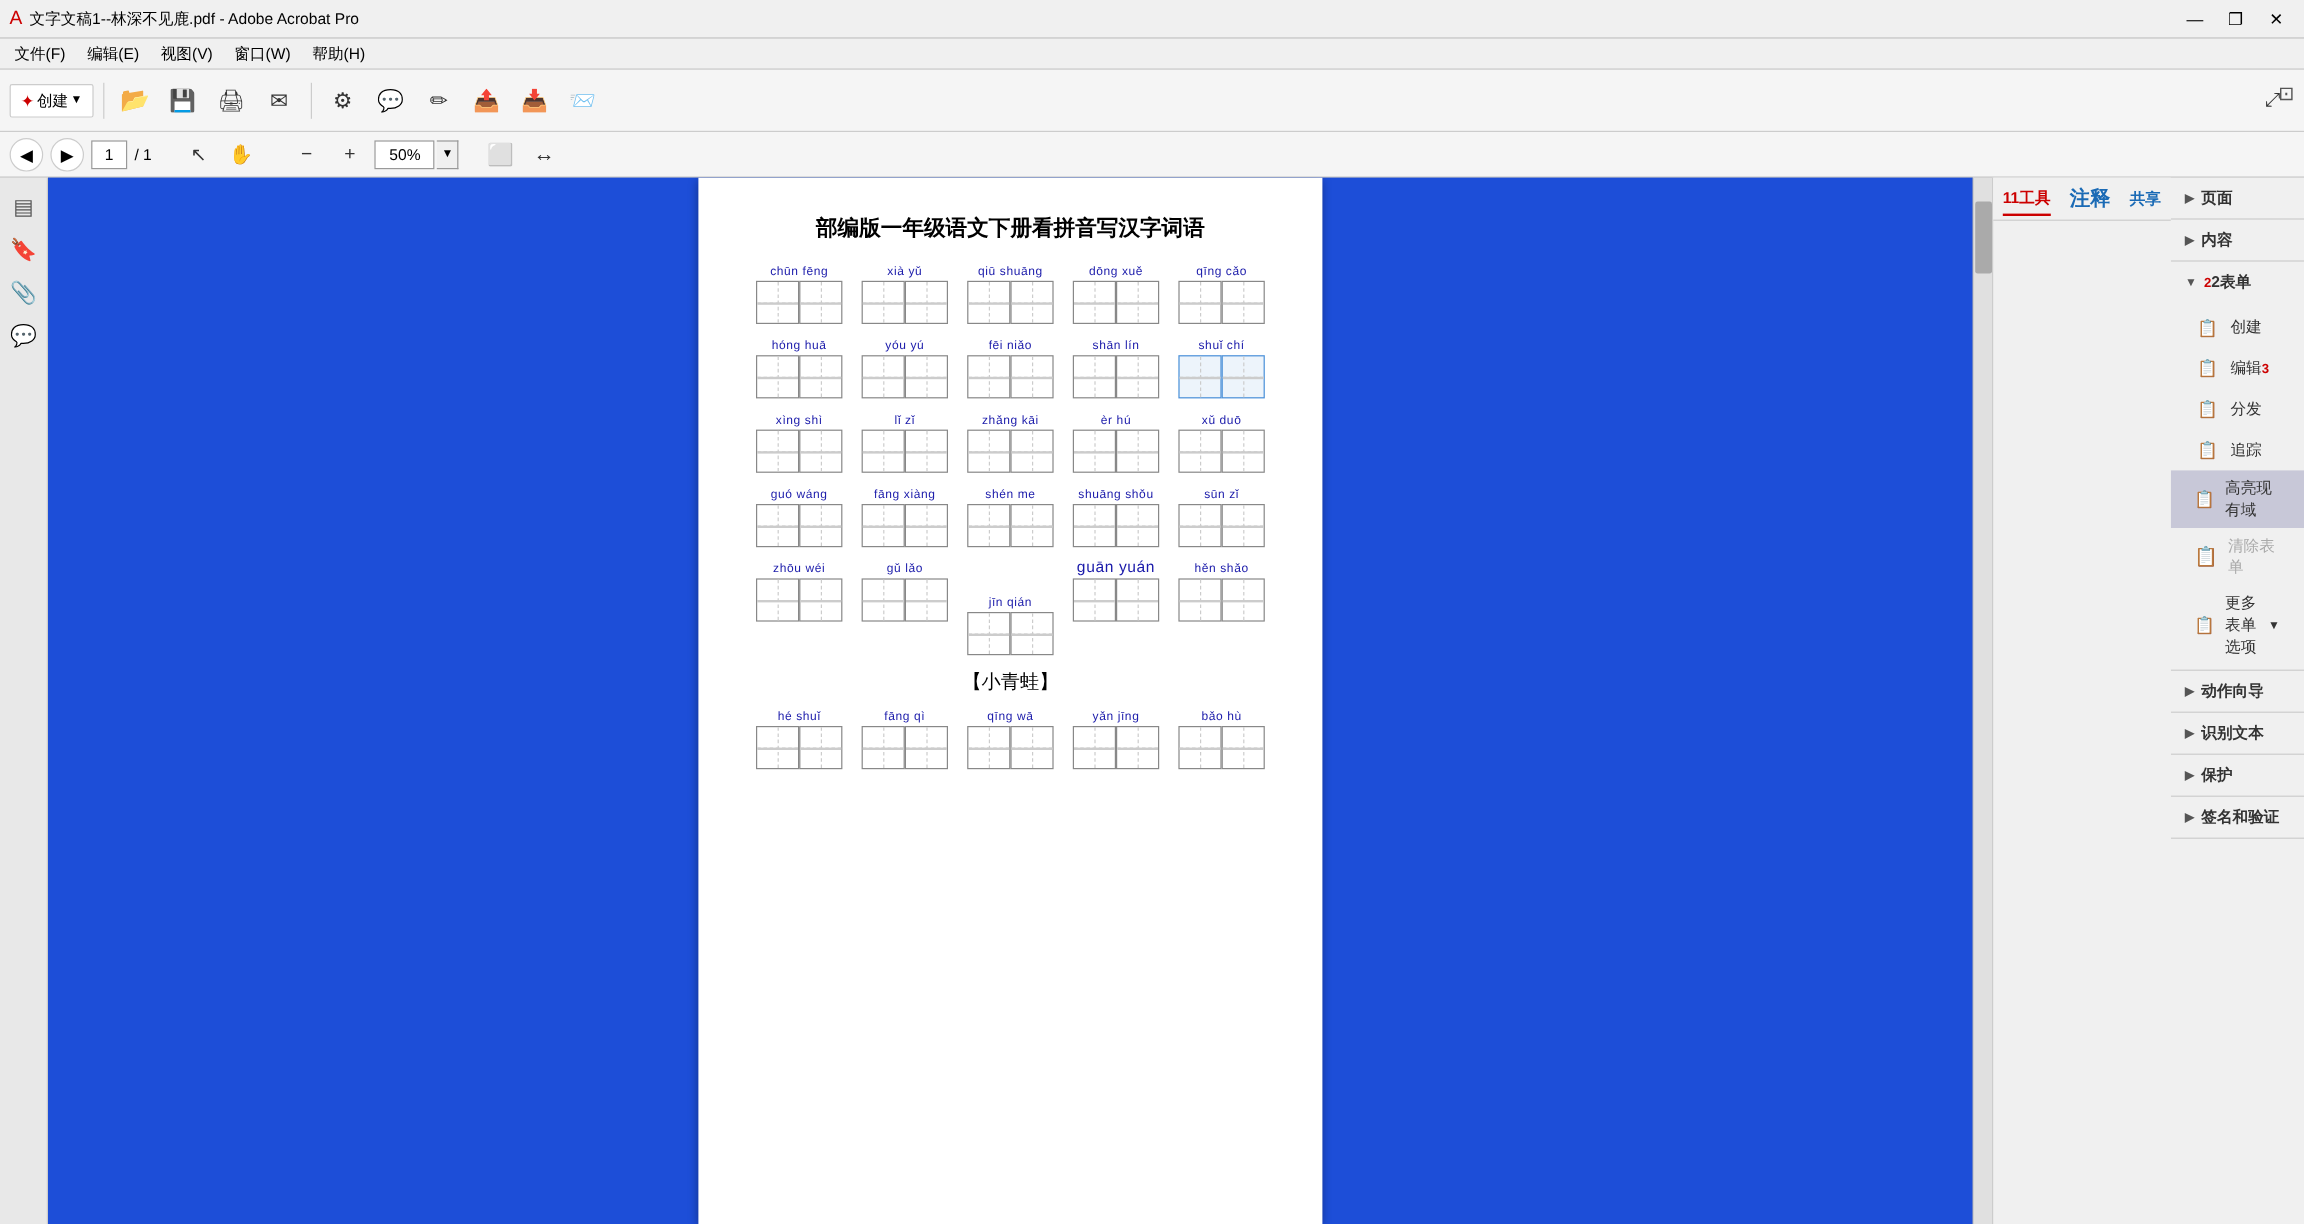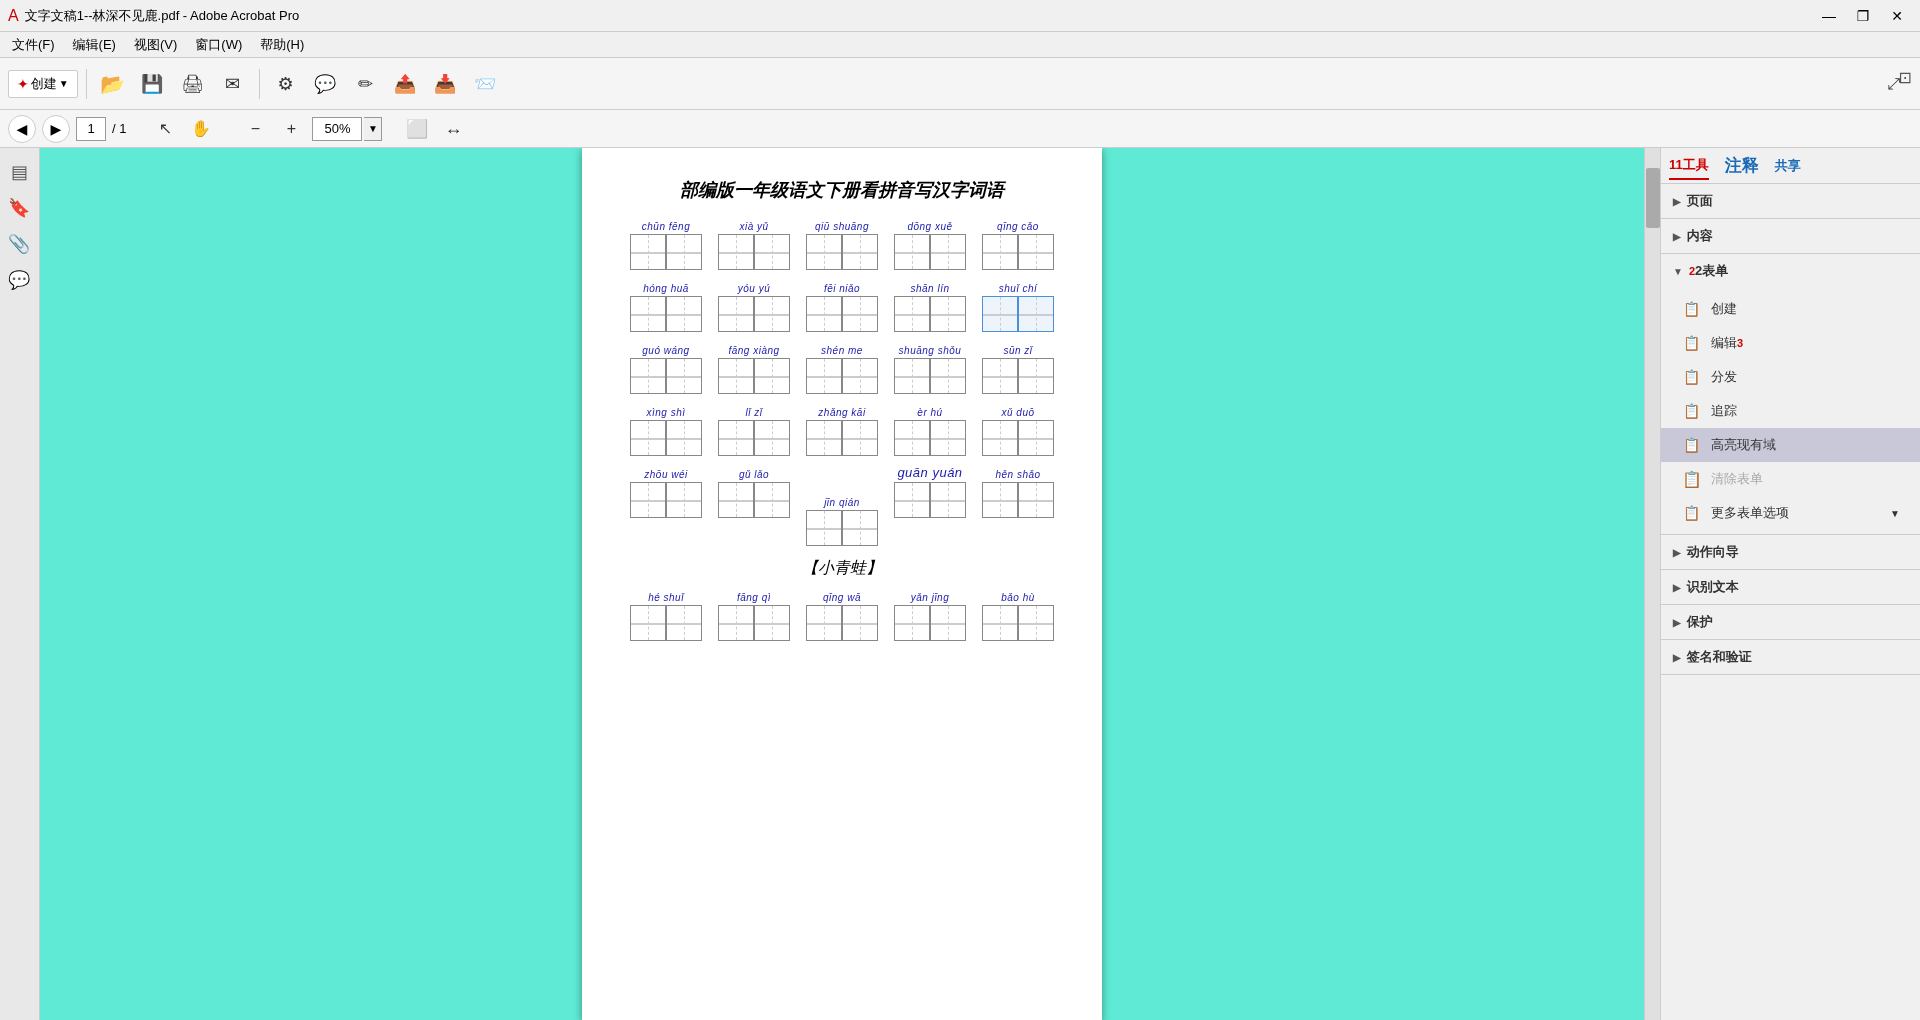--- a/index.html
+++ b/index.html
@@ -123,26 +123,25 @@
     }
     .sidebar-icon {
       width: 32px; height: 32px;
       display: flex; align-items: center; justify-content: center;
       cursor: pointer; border-radius: 2px; font-size: 18px; color: #555;
     }
 
     
     #pdf-area {
       flex: 1;
-      background: #5eead4;
+      background: #1d4ed8;
       overflow-y: auto;
       display: flex;
       justify-content: center;
       position: relative;
-      font-style: italic;
     }
 
     
     #scroll-bar {
       width: 16px;
       background: #e0e0e0;
       border-left: 1px solid #ccc;
       position: relative;
     }
     .scroll-thumb {
@@ -154,21 +153,21 @@
       left: 1px;
       border-radius: 2px;
     }
 
     
     #right-panel {
       width: 260px;
       background: #f0f0f0;
       border-left: 1px solid #ccc;
       display: flex;
-      flex-direction: column;
+      flex-direction: row;
     }
 
     
     #right-tabs {
       display: flex;
       align-items: center;
       border-bottom: 1px solid #ccc;
       background: #f0f0f0;
       padding: 0 8px;
       height: 36px;
@@ -429,20 +428,58 @@
         <div class="word-group">
           <div class="pinyin-text" style="color:#1a1aaa;font-size:10px;">shuǐ chí</div>
           <div class="char-boxes">
             <div class="char-box" style="background: rgba(74,144,217,0.1); border-color: #4a90d9;"></div>
             <div class="char-box" style="background: rgba(74,144,217,0.1); border-color: #4a90d9;"></div>
           </div>
         </div>
       </div>
 
 
+      <div class="pinyin-row rows-section">
+        <div class="word-group">
+          <div class="pinyin-text" style="color:#1a1aaa;font-size:10px;">xìng shì</div>
+          <div class="char-boxes">
+            <div class="char-box"></div>
+            <div class="char-box"></div>
+          </div>
+        </div>
+        <div class="word-group">
+          <div class="pinyin-text" style="color:#1a1aaa;font-size:10px;">lǐ  zǐ</div>
+          <div class="char-boxes">
+            <div class="char-box"></div>
+            <div class="char-box"></div>
+          </div>
+        </div>
+        <div class="word-group">
+          <div class="pinyin-text" style="color:#1a1aaa;font-size:10px;">zhǎng kāi</div>
+          <div class="char-boxes">
+            <div class="char-box"></div>
+            <div class="char-box"></div>
+          </div>
+        </div>
+        <div class="word-group">
+          <div class="pinyin-text" style="color:#1a1aaa;font-size:10px;">èr  hú</div>
+          <div class="char-boxes">
+            <div class="char-box"></div>
+            <div class="char-box"></div>
+          </div>
+        </div>
+        <div class="word-group">
+          <div class="pinyin-text" style="color:#1a1aaa;font-size:10px;">xǔ duō</div>
+          <div class="char-boxes">
+            <div class="char-box"></div>
+            <div class="char-box"></div>
+          </div>
+        </div>
+      </div>
+
       <div class="pinyin-row rows-section" style="margin-top:8px;">
         <div class="word-group">
           <div class="pinyin-text" style="color:#1a1aaa;font-size:10px;">guó wáng</div>
           <div class="char-boxes">
             <div class="char-box"></div>
             <div class="char-box"></div>
           </div>
         </div>
         <div class="word-group">
           <div class="pinyin-text" style="color:#1a1aaa;font-size:10px;">fāng xiàng</div>
@@ -460,58 +497,20 @@
         </div>
         <div class="word-group">
           <div class="pinyin-text" style="color:#1a1aaa;font-size:10px;">shuāng shǒu</div>
           <div class="char-boxes">
             <div class="char-box"></div>
             <div class="char-box"></div>
           </div>
         </div>
         <div class="word-group">
           <div class="pinyin-text" style="color:#1a1aaa;font-size:10px;">sūn  zǐ</div>
-          <div class="char-boxes">
-            <div class="char-box"></div>
-            <div class="char-box"></div>
-          </div>
-        </div>
-      </div>
-
-      <div class="pinyin-row rows-section">
-        <div class="word-group">
-          <div class="pinyin-text" style="color:#1a1aaa;font-size:10px;">xìng shì</div>
-          <div class="char-boxes">
-            <div class="char-box"></div>
-            <div class="char-box"></div>
-          </div>
-        </div>
-        <div class="word-group">
-          <div class="pinyin-text" style="color:#1a1aaa;font-size:10px;">lǐ  zǐ</div>
-          <div class="char-boxes">
-            <div class="char-box"></div>
-            <div class="char-box"></div>
-          </div>
-        </div>
-        <div class="word-group">
-          <div class="pinyin-text" style="color:#1a1aaa;font-size:10px;">zhǎng kāi</div>
-          <div class="char-boxes">
-            <div class="char-box"></div>
-            <div class="char-box"></div>
-          </div>
-        </div>
-        <div class="word-group">
-          <div class="pinyin-text" style="color:#1a1aaa;font-size:10px;">èr  hú</div>
-          <div class="char-boxes">
-            <div class="char-box"></div>
-            <div class="char-box"></div>
-          </div>
-        </div>
-        <div class="word-group">
-          <div class="pinyin-text" style="color:#1a1aaa;font-size:10px;">xǔ duō</div>
           <div class="char-boxes">
             <div class="char-box"></div>
             <div class="char-box"></div>
           </div>
         </div>
       </div>
 
       <div class="pinyin-row rows-section" style="margin-top:8px;">
         <div class="word-group">
           <div class="pinyin-text" style="color:#1a1aaa;font-size:10px;">zhōu wéi</div>

